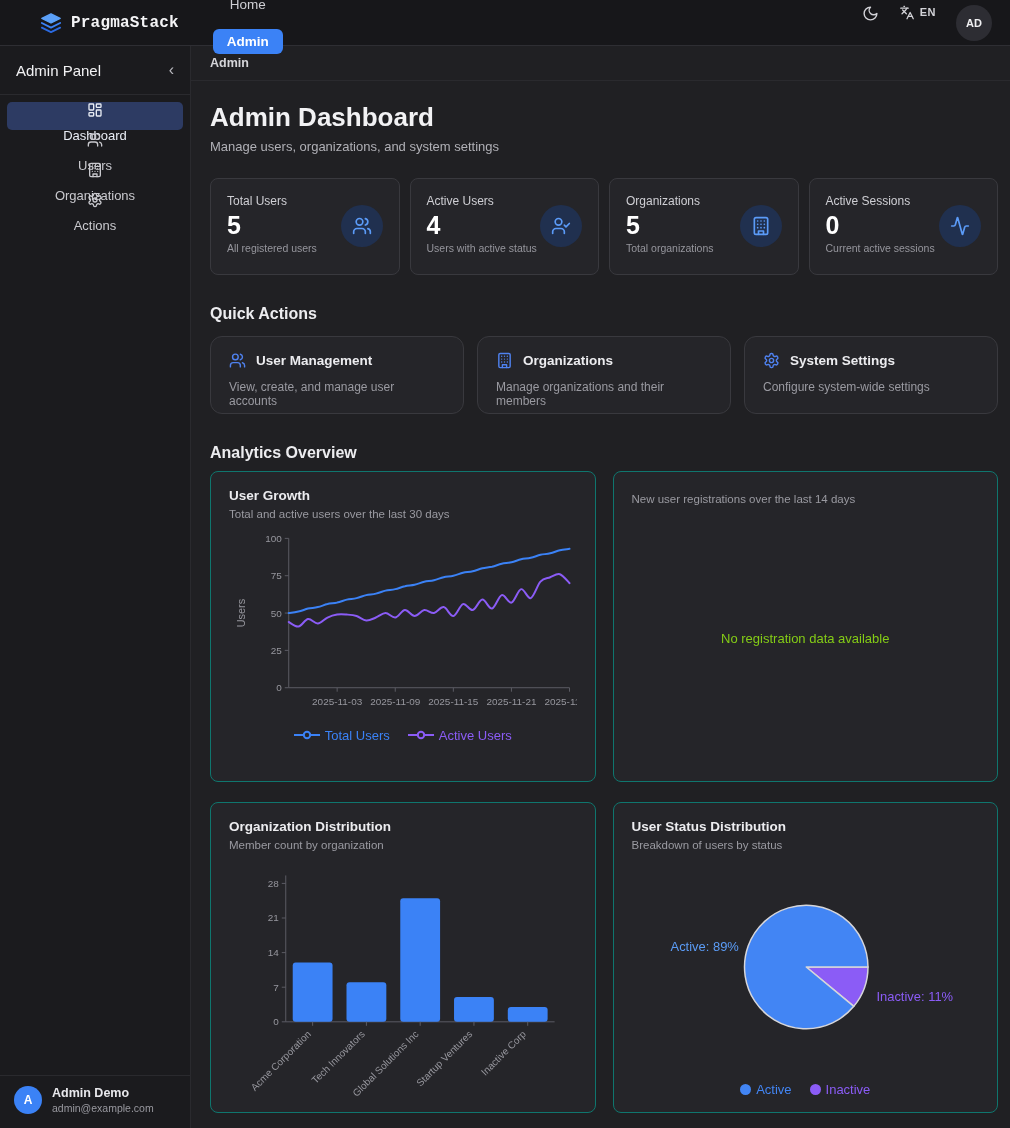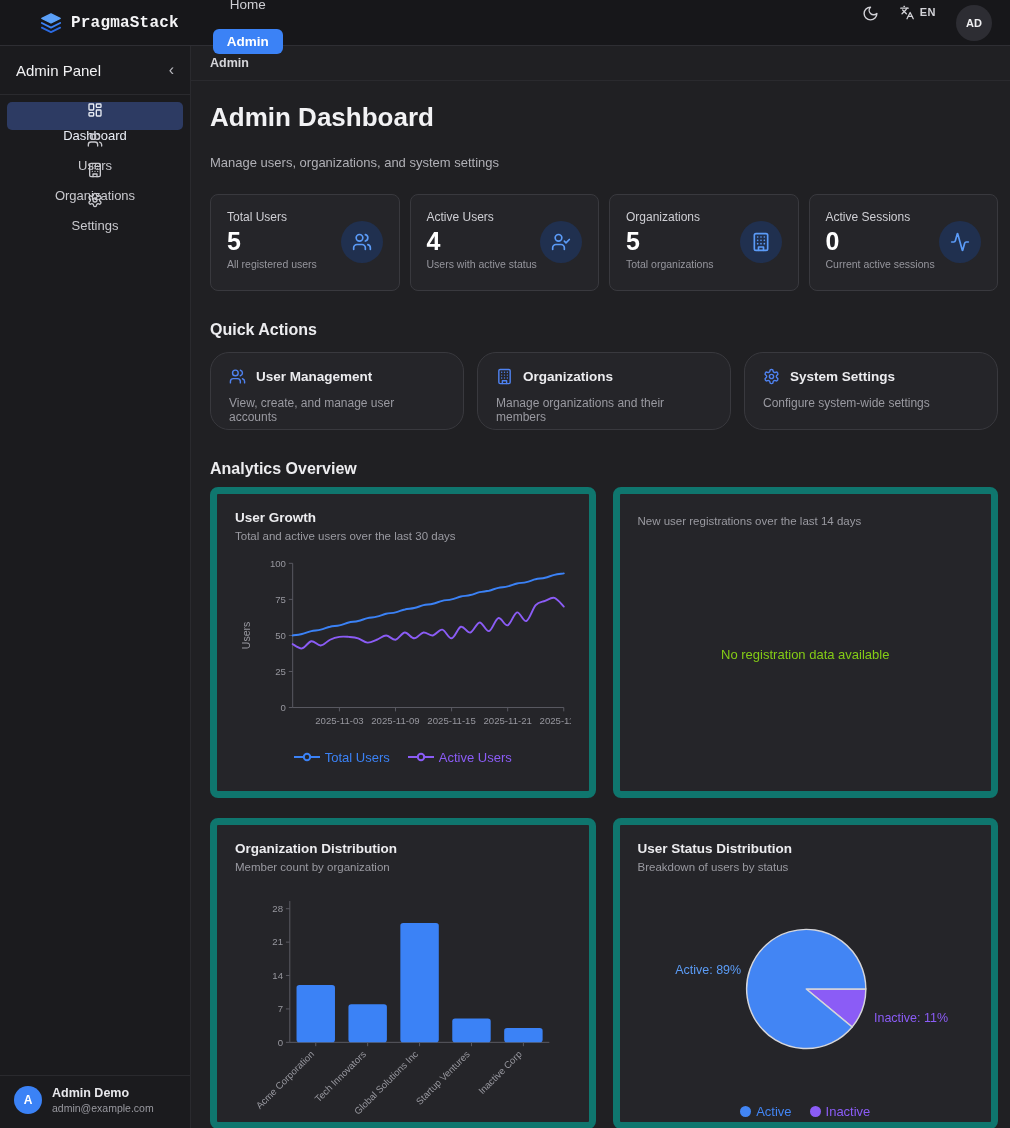--- a/index.html
+++ b/index.html
@@ -43,43 +43,43 @@
     font-size:12px; font-weight:bold; display:flex; align-items:center; justify-content:center; }
   .sf-name { font-size:12.5px; font-weight:bold; color:#e8e8ec; }
   .sf-email { font-size:10.5px; color:#98989f; margin-top:2px; }
   
   .main { flex:1; overflow:hidden; display:flex; flex-direction:column; }
   .breadcrumb-bar { height:35px; flex:0 0 35px; display:flex; align-items:center; padding:0 19px;
     border-bottom:1px solid #2a2a2e; }
   .breadcrumb { font-size:12.5px; font-weight:bold; color:#d6d6da; cursor:pointer; }
   .content { padding:22px 12px 0 19px; }
   h1.page-title { font-size:26px; font-weight:bold; color:#f2f2f4; line-height:1.15; }
-  .page-sub { font-size:13px; color:#b0b0b6; margin-top:22px; }
+  .page-sub { font-size:13px; color:#b0b0b6; margin-top:6px; }
   
   .stats-grid { display:grid; grid-template-columns:repeat(4,1fr); gap:10px; margin-top:24px; }
   .stat-card { background:#252529; border:1px solid #39393e; border-radius:8px; padding:15px 16px;
     height:97px; display:flex; justify-content:space-between; }
   .stat-label { font-size:12px; color:#cfcfd4; }
   .stat-value { font-size:25px; font-weight:bold; color:#fff; margin:5px 0 4px; line-height:1; }
   .stat-desc { font-size:10.5px; color:#96969d; }
   .stat-icon { width:42px; height:42px; flex:0 0 42px; border-radius:50%; background:#20304f; color:#5b9bf8;
     display:flex; align-items:center; justify-content:center; align-self:center; }
   .stat-icon .ic20 { width:20px; height:20px; }
   
   .section-heading { font-size:16px; font-weight:bold; color:#ececef; margin-top:30px; }
   
   .qa-grid { display:grid; grid-template-columns:repeat(3,1fr); gap:13px; margin-top:13px; }
-  .qa-card { background:#252529; border:1px solid #39393e; border-radius:19px; padding:15px 18px; height:78px; cursor:pointer; }
+  .qa-card { background:#252529; border:1px solid #39393e; border-radius:12px; padding:15px 18px; height:78px; cursor:pointer; }
   .qa-head { display:flex; align-items:center; gap:10px; }
   .qa-head .ic18 { width:17px; height:17px; color:#4f82f0; }
   .qa-title { font-size:13.5px; font-weight:bold; color:#ececef; }
   .qa-desc { font-size:12px; color:#9a9aa1; margin-top:11px; }
   
   .charts-grid { display:grid; grid-template-columns:repeat(2,1fr); gap:20px 17px; margin-top:9px; padding-bottom:16px; }
-  .chart-card { background:#252529; border:7px solid #0f766e; border-radius:8px; padding:16px 18px;
+  .chart-card { background:#252529; border:1px solid #0f766e; border-radius:8px; padding:16px 18px;
     height:311px; display:flex; flex-direction:column; }
   .chart-title { font-size:13.5px; font-weight:bold; color:#ececef; }
   .chart-sub { font-size:11.5px; color:#9a9aa1; margin-top:5px; }
   .chart-body { flex:1; display:flex; flex-direction:column; margin-top:8px; }
   svg { font-family:inherit; }
   svg text.tick { fill:#97979e; font-size:10px; }
   svg text.ylab { fill:#97979e; font-size:11px; }
   svg text.plabel { font-size:13px; }
   .empty-msg { margin:auto; font-size:13px; color:#84cc16; }
   .chart-legend { display:flex; justify-content:center; align-items:center; gap:18px; padding:8px 0 0; font-size:13px; }
@@ -175,21 +175,21 @@
           </span>
           <span class="side-label">Organizations</span>
         </div>
         <div class="side-item">
           <span class="ic16">
             <svg viewBox="0 0 24 24" fill="none" stroke="currentColor" stroke-width="2" stroke-linecap="round" stroke-linejoin="round">
               <path d="M12.22 2h-.44a2 2 0 0 0-2 2v.18a2 2 0 0 1-1 1.73l-.43.25a2 2 0 0 1-2 0l-.15-.08a2 2 0 0 0-2.73.73l-.22.38a2 2 0 0 0 .73 2.73l.15.1a2 2 0 0 1 1 1.72v.51a2 2 0 0 1-1 1.74l-.15.09a2 2 0 0 0-.73 2.73l.22.38a2 2 0 0 0 2.73.73l.15-.08a2 2 0 0 1 2 0l.43.25a2 2 0 0 1 1 1.73V20a2 2 0 0 0 2 2h.44a2 2 0 0 0 2-2v-.18a2 2 0 0 1 1-1.73l.43-.25a2 2 0 0 1 2 0l.15.08a2 2 0 0 0 2.73-.73l.22-.39a2 2 0 0 0-.73-2.73l-.15-.08a2 2 0 0 1-1-1.74v-.5a2 2 0 0 1 1-1.74l.15-.09a2 2 0 0 0 .73-2.73l-.22-.38a2 2 0 0 0-2.73-.73l-.15.08a2 2 0 0 1-2 0l-.43-.25a2 2 0 0 1-1-1.73V4a2 2 0 0 0-2-2z"></path>
               <circle cx="12" cy="12" r="3"></circle>
             </svg>
           </span>
-          <span class="side-label">Settings</span>
+          <span class="side-label">Actions</span>
         </div>
       </nav>
     <div class="sidebar-footer">
       <div class="avatar-sm">A</div>
       <div>
         <div class="sf-name">Admin Demo</div>
         <div class="sf-email">admin@example.com</div>
       </div>
     </div>
   </aside>

